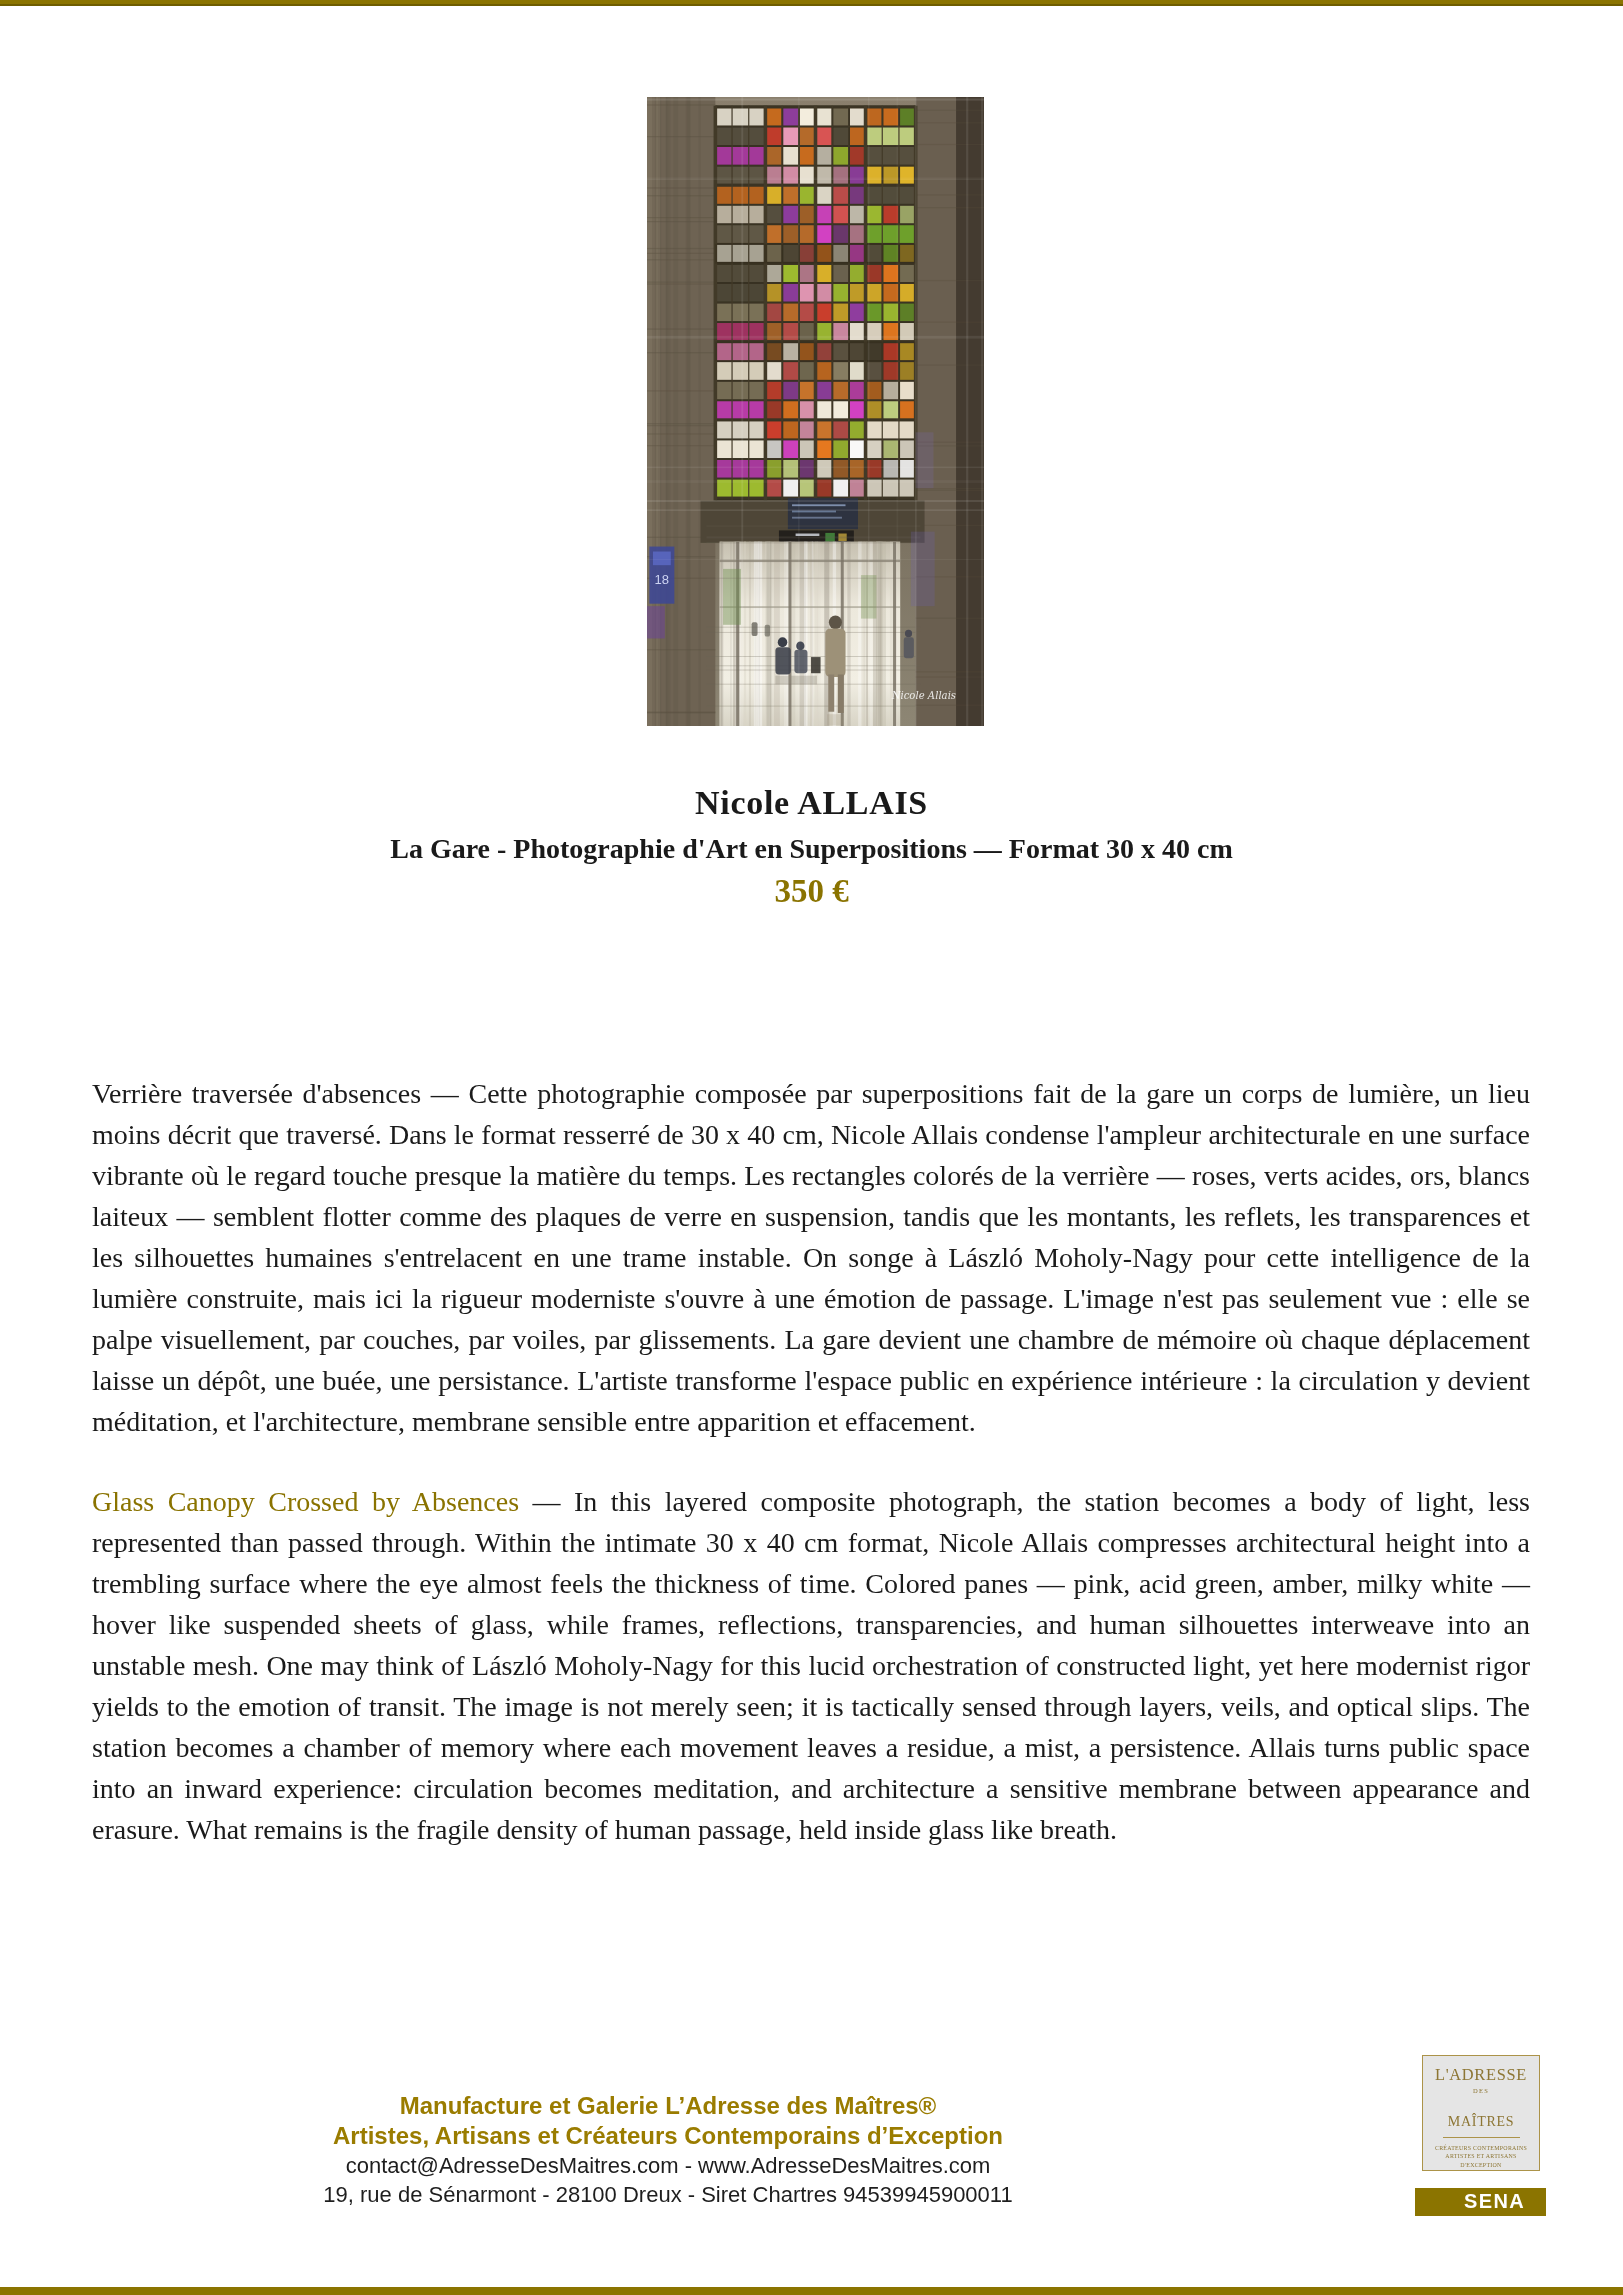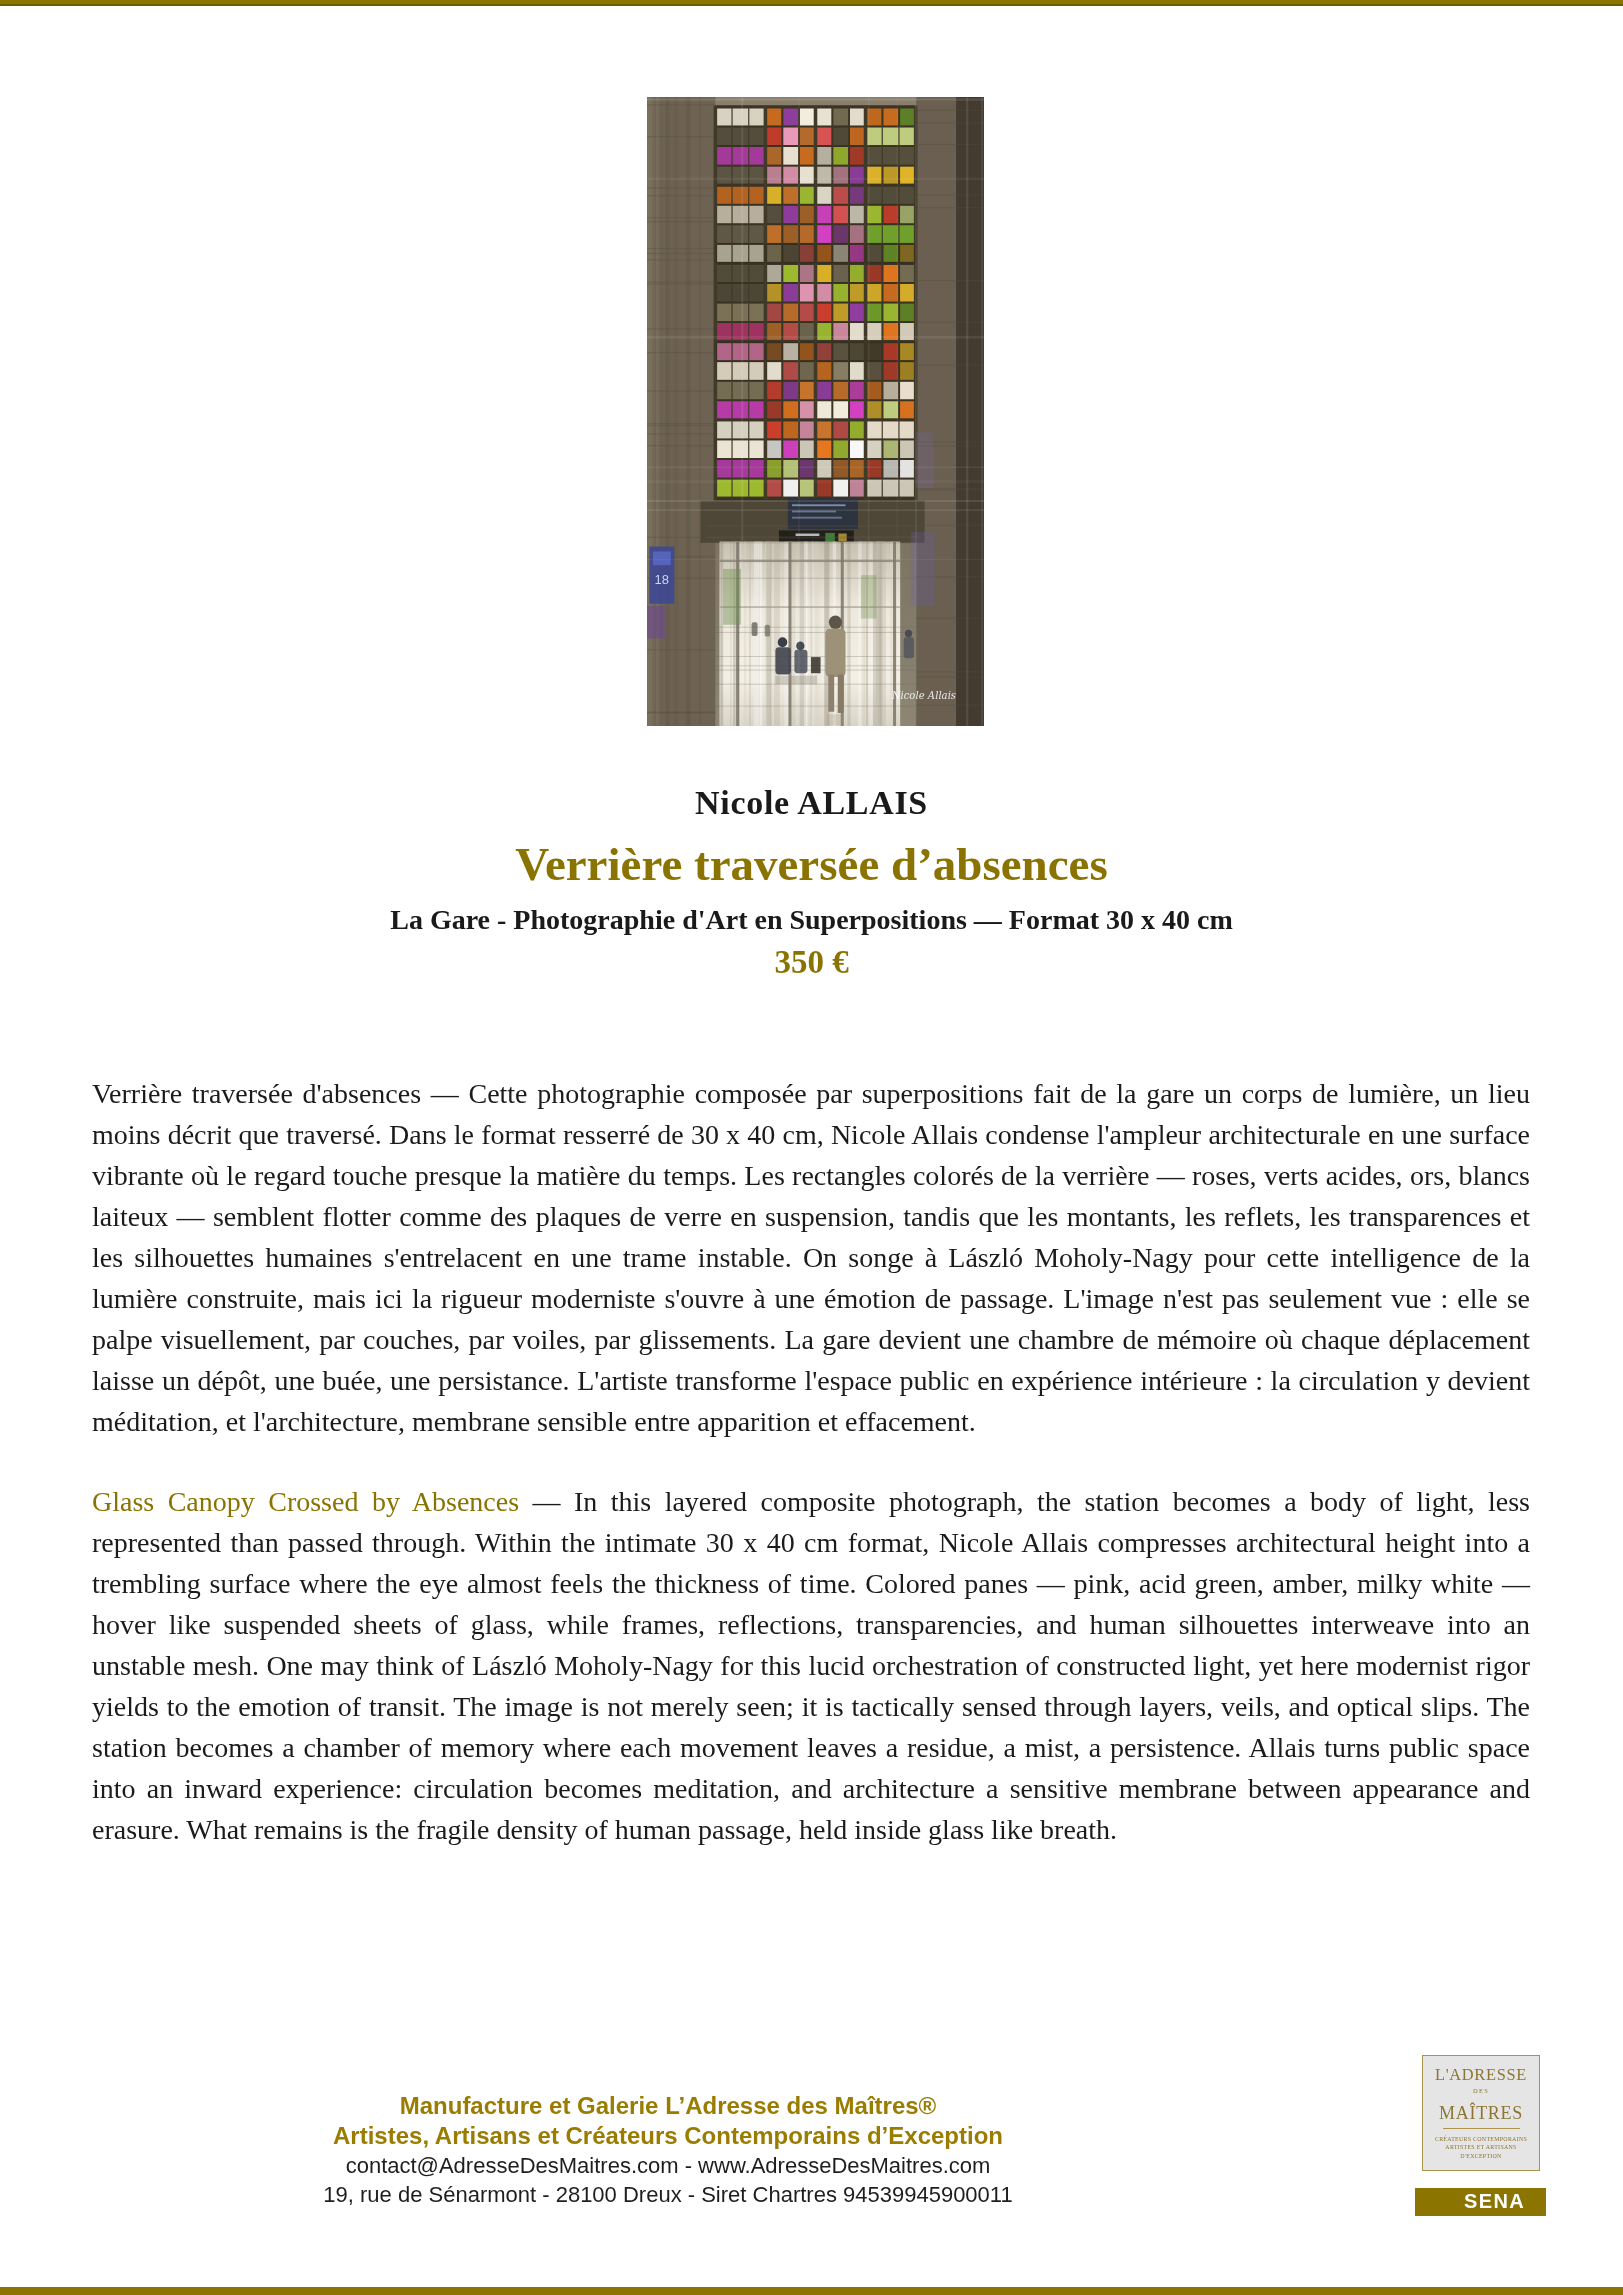--- a/index.html
+++ b/index.html
@@ -45,21 +45,21 @@
   .f-gold{color:var(--gold-footer);font-weight:700;font-size:24px;line-height:30px}
   .f-dark{color:#1e1e1e;font-size:22px;line-height:29px}
 
   .logo-box{
     position:absolute;left:1422px;top:2055px;width:118px;height:116px;
     border:1.3px solid var(--logo-gold);background:#e5e5e5;text-align:center;
     color:var(--logo-text);font-family:"Liberation Serif",serif;
   }
   .logo-main{font-size:16.4px;line-height:18.3px;letter-spacing:0.7px;margin-top:9.8px}
   .logo-des{font-size:6.5px;line-height:7.9px;letter-spacing:1.3px;margin-top:2.6px}
-  .logo-maitres{font-size:18px;line-height:18.3px;letter-spacing:0.7px;margin-top:9px}
+  .logo-maitres{font-size:14px;line-height:18.3px;letter-spacing:0.7px;margin-top:18px}
   .logo-rule{width:77px;height:0;border-top:0.7px solid var(--logo-gold);margin:6.5px auto 5.2px}
   .logo-sub{font-size:5.9px;line-height:8.5px;letter-spacing:0.3px}
 
   .sena-badge{
     position:absolute;left:1415px;top:2188px;width:131px;height:27.5px;
     background:var(--gold-bar);color:#ffffff;text-align:center;
     font-family:"Liberation Sans",sans-serif;font-weight:700;font-size:20px;
     line-height:27.5px;letter-spacing:1.3px;padding-left:28px;
   }
 </style>
@@ -474,21 +474,20 @@
         <rect x="419.7" y="0" width="3.1" height="1013" fill="#ffffff" opacity="0.038"></rect>
         <rect x="536.9" y="0" width="3.7" height="1013" fill="#ffffff" opacity="0.094"></rect>
         <rect x="158.7" y="0" width="3.2" height="1013" fill="#ffffff" opacity="0.094"></rect>
         <rect x="254.1" y="0" width="2.7" height="1013" fill="#ffffff" opacity="0.060"></rect>
         <text x="520" y="970" text-anchor="end" font-size="17" font-style="italic" font-family="'DejaVu Serif',serif" fill="#ffffff" opacity=".85">Nicole Allais</text>
       </svg>
   </figure>
 
   <section class="title-block">
     <h2 class="artist">Nicole ALLAIS</h2>
-    <h1 class="title">Verrière traversée d’absences</h1>
     <p class="subtitle">La Gare - Photographie d'Art en Superpositions — Format 30 x 40 cm</p>
     <p class="price">350 €</p>
   </section>
 
   <section class="body-text">
     <p class="para">Verrière traversée d'absences — Cette photographie composée par superpositions fait de la gare un corps de lumière, un lieu moins décrit que traversé. Dans le format resserré de 30 x 40 cm, Nicole Allais condense l'ampleur architecturale en une surface vibrante où le regard touche presque la matière du temps. Les rectangles colorés de la verrière — roses, verts acides, ors, blancs laiteux — semblent flotter comme des plaques de verre en suspension, tandis que les montants, les reflets, les transparences et les silhouettes humaines s'entrelacent en une trame instable. On songe à László Moholy-Nagy pour cette intelligence de la lumière construite, mais ici la rigueur moderniste s'ouvre à une émotion de passage. L'image n'est pas seulement vue : elle se palpe visuellement, par couches, par voiles, par glissements. La gare devient une chambre de mémoire où chaque déplacement laisse un dépôt, une buée, une persistance. L'artiste transforme l'espace public en expérience intérieure : la circulation y devient méditation, et l'architecture, membrane sensible entre apparition et effacement.</p>
     <p class="para"><span class="lead-gold">Glass Canopy Crossed by Absences</span><span> — In this layered composite photograph, the station becomes a body of light, less represented than passed through. Within the intimate 30 x 40 cm format, Nicole Allais compresses architectural height into a trembling surface where the eye almost feels the thickness of time. Colored panes — pink, acid green, amber, milky white — hover like suspended sheets of glass, while frames, reflections, transparencies, and human silhouettes interweave into an unstable mesh. One may think of László Moholy-Nagy for this lucid orchestration of constructed light, yet here modernist rigor yields to the emotion of transit. The image is not merely seen; it is tactically sensed through layers, veils, and optical slips. The station becomes a chamber of memory where each movement leaves a residue, a mist, a persistence. Allais turns public space into an inward experience: circulation becomes meditation, and architecture a sensitive membrane between appearance and erasure. What remains is the fragile density of human passage, held inside glass like breath.</span></p>
   </section>
 
   <footer class="page-footer">

